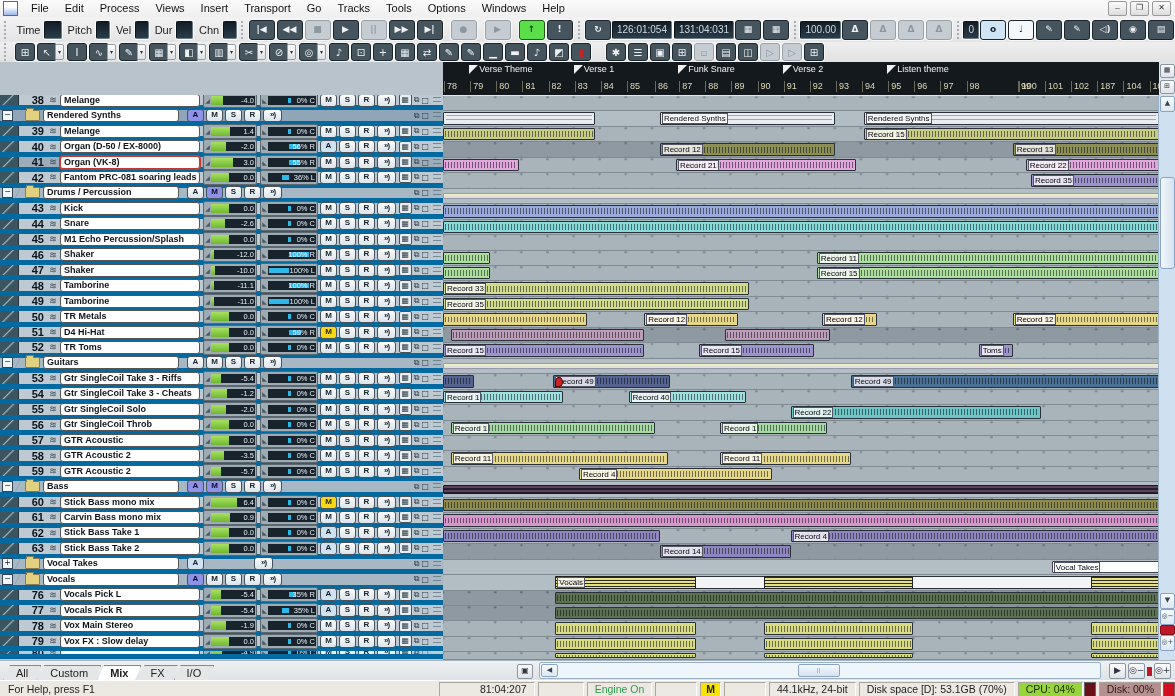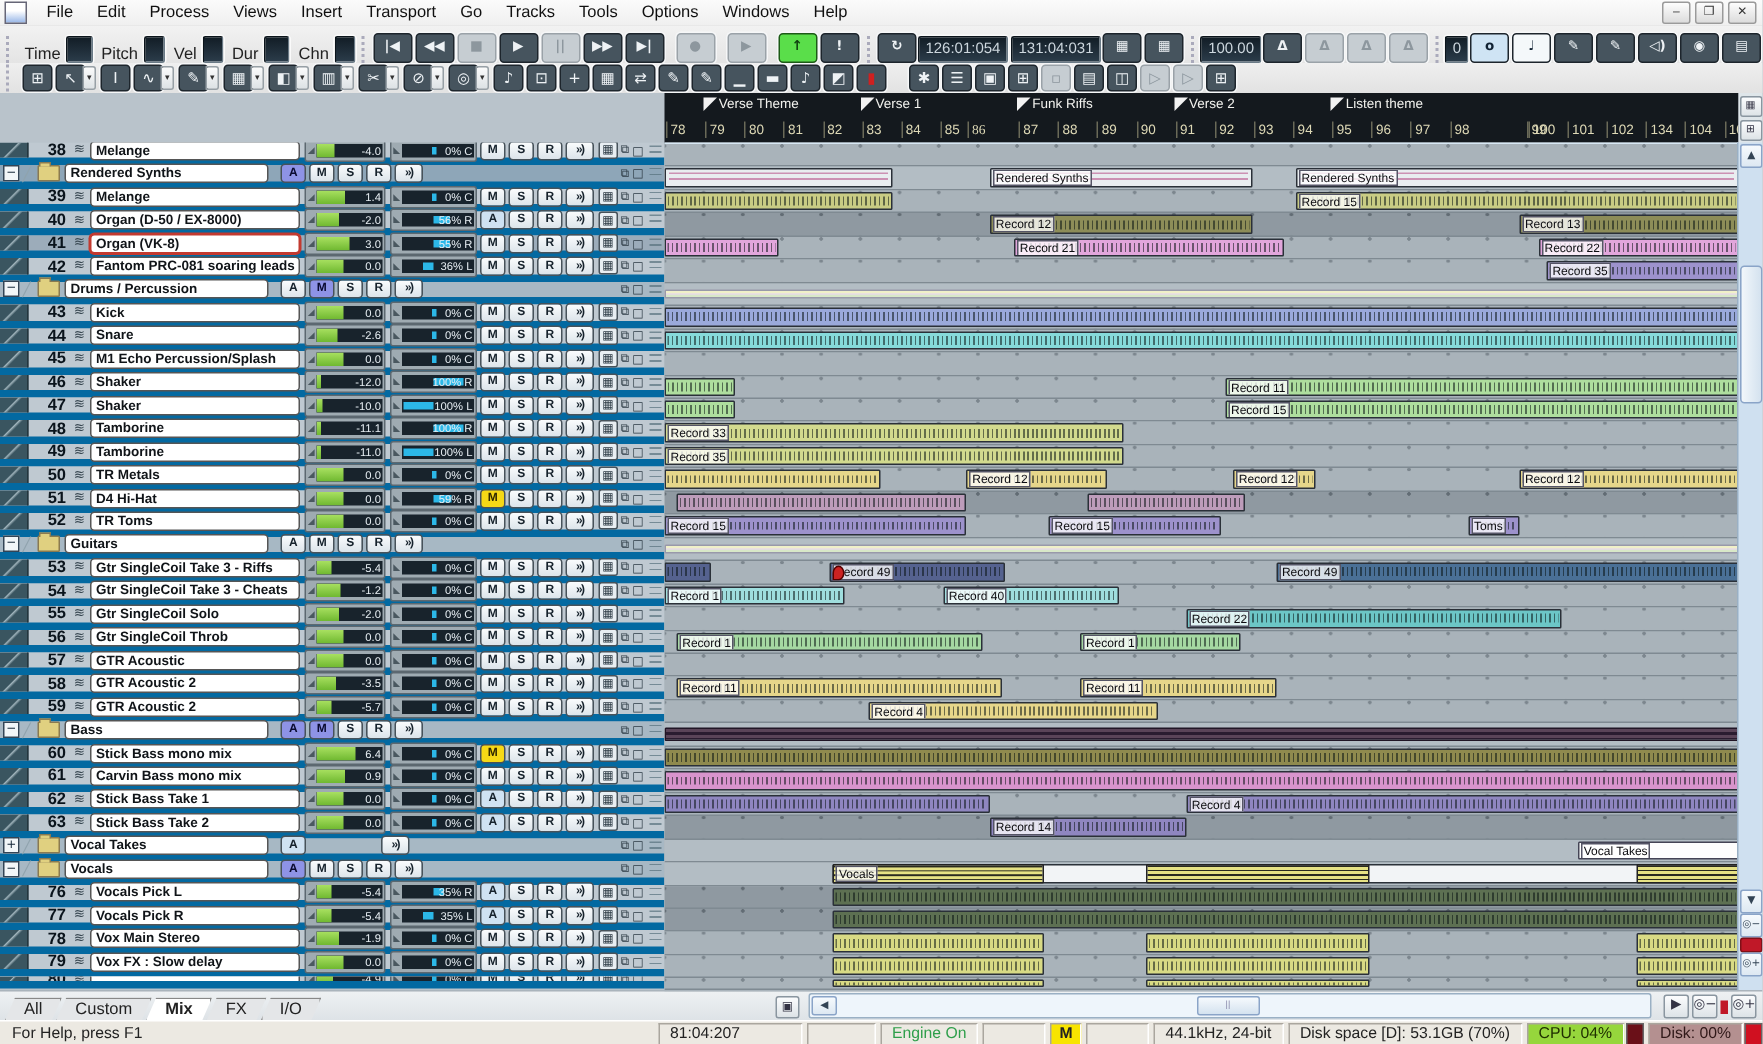--- a/index.html
+++ b/index.html
@@ -5,21 +5,21 @@
   html,body{margin:0;padding:0;}
   body{width:1175px;height:696px;overflow:hidden;background:#e9e9e9;font-family:"Liberation Sans",sans-serif;position:relative;font-size:11px;color:#111;}
   .ico{font-family:"DejaVu Sans",sans-serif;}
   
   #menubar{position:absolute;left:0;top:0;width:1175px;height:17px;background:linear-gradient(#fbfbfb,#efefef);border-bottom:1px solid #cfcfcf;display:flex;align-items:center;}
   #appicon{width:13px;height:13px;margin:0 5px 0 3px;background:linear-gradient(#fff 40%,#9ab8e8);border:1px solid #667;}
   .mi{padding:0 8px;height:17px;line-height:17px;font-size:11px;color:#101010;}
   #mdibtns{margin-left:auto;display:flex;gap:3px;padding-right:4px;}
   .mdib{width:17px;height:13px;background:linear-gradient(#fdfdfd,#dcdcdc);border:1px solid #9a9a9a;border-radius:2px;font-size:8px;line-height:12px;text-align:center;color:#333;}
   
-  #tb1{position:absolute;left:0;top:17px;width:1175px;height:25px;background:linear-gradient(#f2f2f2,#e4e4e4);border-bottom:1px solid #cfcfcf;display:flex;align-items:flex-end;}
+  #tb1{position:absolute;left:0;top:17px;width:1175px;height:25px;background:linear-gradient(#f2f2f2,#e4e4e4);border-bottom:1px solid #cfcfcf;display:flex;align-items:center;}
   #tb2{position:absolute;left:0;top:42px;width:1175px;height:20px;background:linear-gradient(#efefef,#e2e2e2);border-bottom:1px solid #c5c5c5;display:flex;align-items:center;}
   .grip{width:4px;height:18px;margin:0 4px;border-left:2px dotted #aab;}
   .flbl{font-size:11px;color:#222;margin:0 4px 0 6px;}
   .dkd{height:16px;background:linear-gradient(#121d26,#2b3c4a);border:1px solid;border-color:#0b141b #6a7a86 #6a7a86 #0b141b;border-radius:2px;color:#cdd7de;font-size:10px;text-align:right;padding:0 4px;line-height:16px;box-shadow:0 0 0 1px #fafafa;}
   .tpb{min-width:20px;height:18px;margin:0 1px;background:#46545e;border:1px solid #1d252c;border-radius:3px;box-shadow:0 0 0 1px #f6f7f8;color:#eef2f5;font-size:9px;font-weight:bold;text-align:center;line-height:17px;padding:0 2px;}
   .tpb.off{background:#c6cdd2;color:#8d979e;border-color:#9aa2a8;}
   .tpb.green{background:#5ade4a;color:#104010;border-color:#1c5a16;}
   .tpb.lite{background:#cfe4f4;color:#123;}
   .tpb.white{background:#f4f8fa;color:#123;}
   .tpb{position:relative;}
@@ -333,51 +333,51 @@
 <div id="main">
   <div id="ruler">
       <span class="rnum" style="left: 1px;">78</span>
       <span class="rnum" style="left: 27.13px;">79</span>
       <span class="rnum" style="left: 53.26px;">80</span>
       <span class="rnum" style="left: 79.39px;">81</span>
       <span class="rnum" style="left: 105.52px;">82</span>
       <span class="rnum" style="left: 131.65px;">83</span>
       <span class="rnum" style="left: 157.78px;">84</span>
       <span class="rnum" style="left: 183.91px;">85</span>
-      <span class="rnum" style="left: 202px; font-family: Liberation Serif, serif;">86</span>
+      <span class="rnum" style="left: 212px;">86</span>
       <span class="rnum" style="left: 236.17px;">87</span>
       <span class="rnum" style="left: 262.3px;">88</span>
       <span class="rnum" style="left: 288.43px;">89</span>
       <span class="rnum" style="left: 314.56px;">90</span>
       <span class="rnum" style="left: 340.69px;">91</span>
       <span class="rnum" style="left: 366.82px;">92</span>
       <span class="rnum" style="left: 392.95px;">93</span>
       <span class="rnum" style="left: 419.08px;">94</span>
       <span class="rnum" style="left: 445.21px;">95</span>
       <span class="rnum" style="left: 471.34px;">96</span>
       <span class="rnum" style="left: 497.47px;">97</span>
       <span class="rnum" style="left: 523.6px;">98</span>
       <span class="rnum" style="left: 575px;">99</span>
       <span class="rnum" style="left: 575.86px;">100</span>
       <span class="rnum" style="left: 601.99px;">101</span>
       <span class="rnum" style="left: 628.12px;">102</span>
-      <span class="rnum" style="left: 654.25px;">134</span>
+      <span class="rnum" style="left: 654.25px;">187</span>
       <span class="rnum" style="left: 680.38px;">104</span>
       <span class="rnum" style="left: 706.51px;">105</span>
       <div class="mkr" style="left: 26.13px;">
         <div class="flag"></div>
         <span class="mlbl">Verse Theme</span>
       </div>
       <div class="mkr" style="left: 130.65px;">
         <div class="flag"></div>
         <span class="mlbl">Verse 1</span>
       </div>
       <div class="mkr" style="left: 235.17px;">
         <div class="flag"></div>
-        <span class="mlbl">Funk Riffs</span>
+        <span class="mlbl">Funk Snare</span>
       </div>
       <div class="mkr" style="left: 339.69px;">
         <div class="flag"></div>
         <span class="mlbl">Verse 2</span>
       </div>
       <div class="mkr" style="left: 444.21px;">
         <div class="flag"></div>
         <span class="mlbl">Listen theme</span>
       </div>
     </div>
@@ -1650,21 +1650,21 @@
   <div id="zoomclr">
     <div class="zb ico">▶</div>
     <div class="zb ico">◎−</div>
     <div class="rsq"></div>
     <div class="zb ico">◎+</div>
   </div>
 </div>
 
 <div id="statusbar">
   <div class="seg" id="help">For Help, press F1</div>
-  <div class="seg" style="margin-left:auto;width:80px;text-align:left">81:04:207</div>
+  <div class="seg" style="margin-left:auto;width:80px;text-align:right">81:04:207</div>
   <div class="seg" style="width:30px"></div>
   <div class="seg green">Engine On</div>
   <div class="seg" style="width:26px"></div>
   <div class="seg" id="mbadge">M</div>
   <div class="seg" style="width:26px"></div>
   <div class="seg">44.1kHz, 24-bit</div>
   <div class="seg">Disk space [D]: 53.1GB (70%)</div>
   <div class="seg" id="cpuseg">CPU: 04%</div>
   <div class="blk dark"></div>
   <div class="seg" id="diskseg">Disk: 00%</div>

